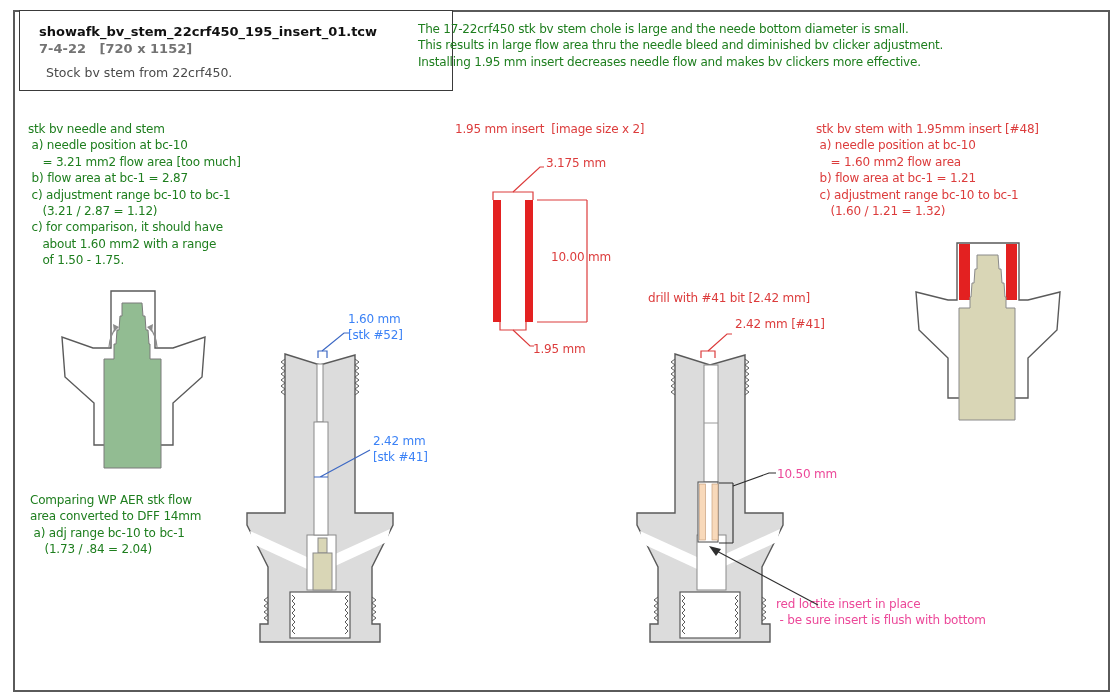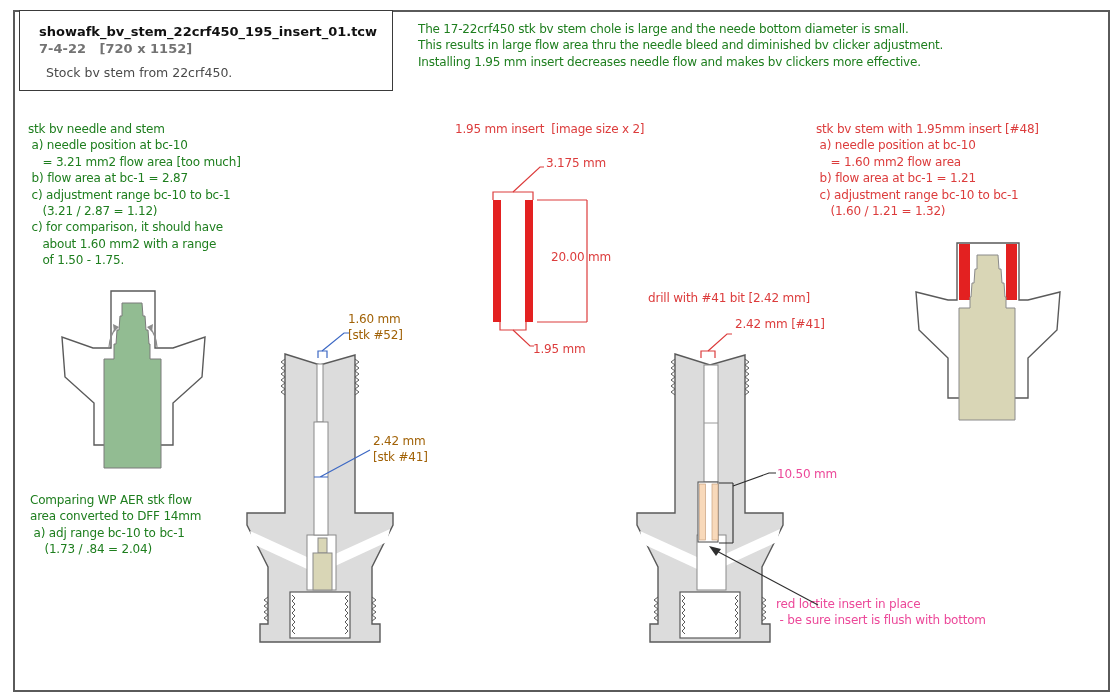--- a/index.html
+++ b/index.html
@@ -2,25 +2,25 @@
 <html><head>
 <meta charset="utf-8">
 <style>
   html,body{margin:0;padding:0;background:#fff;}
   #canvas{position:relative;width:1120px;height:700px;background:#ffffff;overflow:hidden;
           font-family:"DejaVu Sans","Liberation Sans",sans-serif;}
   .abs{position:absolute;}
   .txt{position:absolute;white-space:pre;font-size:12px;line-height:16.4px;letter-spacing:-0.2px;}
   .green{color:#1e7e1e;}
   .red{color:#dc3c3c;}
-  .blue{color:#a16207;}
+  .blue{color:#3b82f6;}
   .ink{color:#ec4899;}
   #outer-border{position:absolute;left:13px;top:10px;width:1093px;height:678px;
                 border:2px solid #5a5a5a;}
-  #title-box{position:absolute;left:19px;top:10px;width:374px;height:81px;
+  #title-box{position:absolute;left:19px;top:10px;width:434px;height:81px;
              border:1.6px solid #3a3a3a;box-sizing:border-box;background:#fff;}
   #title-box .t1{position:absolute;left:19px;top:13px;font-size:13px;font-weight:bold;color:#111;white-space:pre;}
   #title-box .t2{position:absolute;left:19px;top:30px;font-size:13px;font-weight:bold;color:#737373;white-space:pre;}
   #title-box .t3{position:absolute;left:26px;top:54px;font-size:12.5px;color:#4a4a4a;white-space:pre;}
   svg{display:block;}
 </style>
 </head>
 <body>
 
 <div id="canvas">
@@ -52,21 +52,21 @@
   <div class="txt red" style="left:415px;top:121px;margin-left:40px;">1.95 mm insert  [image size x 2]</div>
   <div class="txt red" style="left:816px;top:121px;">stk bv stem with 1.95mm insert [#48]
  a) needle position at bc-10
     = 1.60 mm2 flow area
  b) flow area at bc-1 = 1.21
  c) adjustment range bc-10 to bc-1
     (1.60 / 1.21 = 1.32)</div>
   <div class="txt red" style="left:648px;top:290px;">drill with #41 bit [2.42 mm]</div>
   <div class="txt red" style="left:735px;top:316px;">2.42 mm [#41]</div>
   <div class="txt red" style="left:546px;top:155px;">3.175 mm</div>
-  <div class="txt red" style="left:551px;top:249px;">20.00 mm</div>
+  <div class="txt red" style="left:551px;top:249px;">10.00 mm</div>
   <div class="txt red" style="left:533px;top:341px;">1.95 mm</div>
   <div class="txt blue" style="left:348px;top:311px;">1.60 mm
 [stk #52]</div>
   <div class="txt blue" style="left:373px;top:433px;">2.42 mm
 [stk #41]</div>
   <div class="txt ink" style="left:777px;top:466px;">10.50 mm</div>
   <div class="txt ink" style="left:776px;top:596px;">red loctite insert in place
  - be sure insert is flush with bottom</div>
 
   <svg class="abs" style="left:55px;top:280px;" width="175" height="200" viewBox="0 0 175 200">

